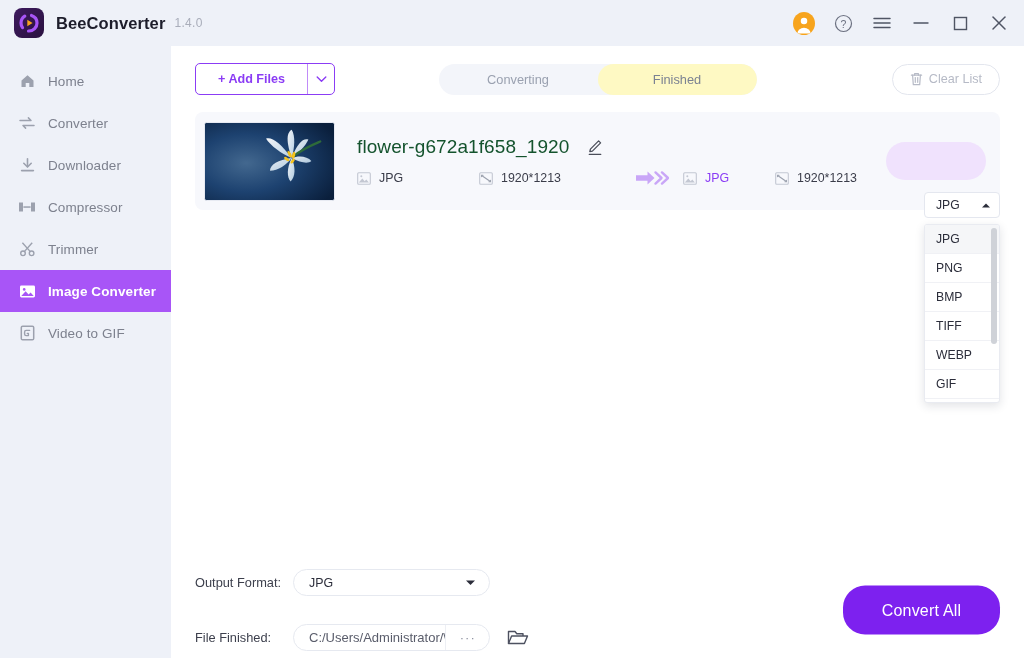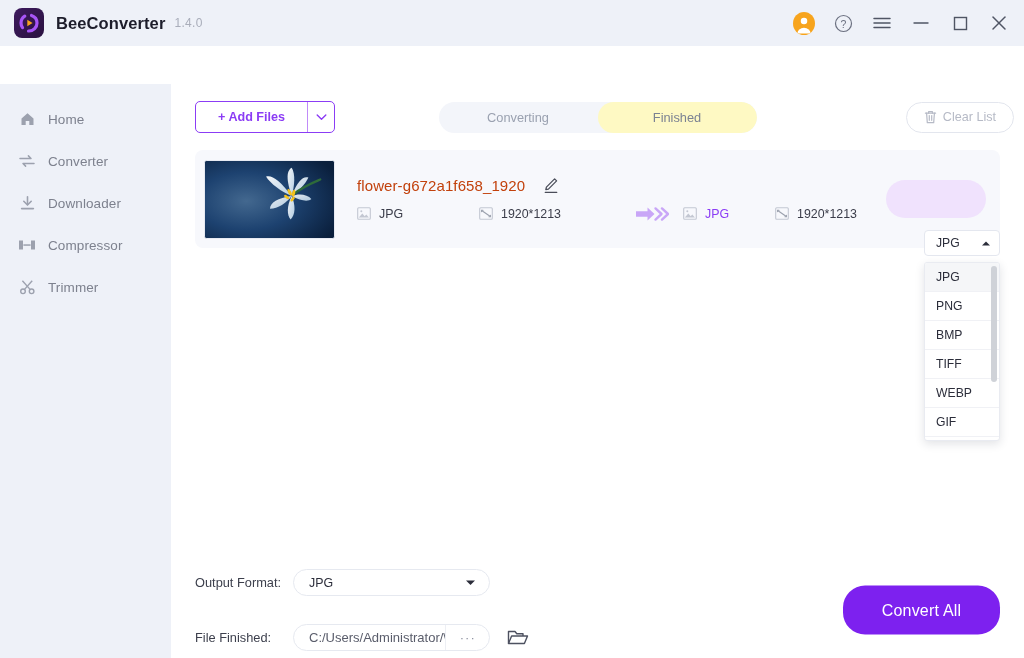--- a/index.html
+++ b/index.html
@@ -56,21 +56,21 @@
     color: #5f6470;
   }
   .avatar {
     width: 23px; height: 23px; border-radius: 50%;
     background: #f7a41d;
     display: flex; align-items: flex-end; justify-content: center;
     overflow: hidden;
   }
 
   
-  .body { flex: 1 1 auto; display: flex; min-height: 0; margin-top: 38px; }
+  .body { flex: 1 1 auto; display: flex; min-height: 0; }
 
   
   .sidebar {
     width: 171px;
     flex: 0 0 171px;
     background: #eef1f8;
     padding-top: 14px;
   }
   .nav-item {
     height: 42px;
@@ -103,21 +103,21 @@
     min-width: 0;
     position: relative;
   }
 
   
   .toolbar {
     height: 66px;
     flex: 0 0 66px;
     display: flex;
     align-items: center;
-    padding: 0 10px 0 24px;
+    padding: 0 24px 0 24px;
     position: relative;
   }
   .addfiles-group {
     display: flex;
     border: 1.6px solid #8b3cf5;
     border-radius: 5px;
     height: 32px;
     overflow: hidden;
     background: #fff;
   }
@@ -203,22 +203,22 @@
   .file-info {
     flex: 1 1 auto;
     margin-left: 22px;
     min-width: 0;
     display: flex;
     flex-direction: column;
     gap: 12px;
   }
   .file-title-row { display: flex; align-items: center; gap: 18px; }
   .file-name {
-    font-size: 15px;
-    color: #c2410c;
+    font-size: 19px;
+    color: #14532d;
     letter-spacing: .1px;
     white-space: nowrap;
   }
   .edit-ico { color: #4a4d59; cursor: pointer; display:flex; }
 
   .meta-row { display: flex; align-items: center; }
   .meta {
     display: flex; align-items: center; gap: 8px;
     font-size: 12.4px;
     color: #3a3c49;
@@ -490,21 +490,40 @@
                 <circle cx="12.6" cy="12.3" r="2.3"></circle>
                 <path d="M5.3 10.6 L13.2 1.8"></path>
                 <path d="M11.3 10.6 L3.4 1.8"></path>
               </g>
             </svg>
         </span>
         <span>Trimmer</span>
       </div>
 
 
-
+      <div class="nav-item active">
+        <span class="nav-ico">
+          <svg width="17" height="15" viewBox="0 0 17 15">
+              <rect x="1" y="1.5" width="15" height="12" rx="1.4" fill="#ffffff"></rect>
+              <circle cx="5.2" cy="5.4" r="1.3" fill="#a855f7"></circle>
+              <path d="M2.3 12 L6.6 7.3 L9.6 10.4 L11.6 8.5 L14.7 12 Z" fill="#a855f7"></path>
+            </svg>
+        </span>
+        <span>Image Converter</span>
+      </div>
+
+      <div class="nav-item">
+        <span class="nav-ico">
+          <svg width="15" height="16" viewBox="0 0 15 16">
+              <rect x="1.3" y="1.3" width="12.4" height="13.4" rx="1.3" fill="none" stroke="#9ca1ae" stroke-width="1.5"></rect>
+              <path d="M9.6 5.4 H6.2 a1.6 1.6 0 0 0 -1.6 1.6 v2 a1.6 1.6 0 0 0 1.6 1.6 h2.2 V8.4 H7.3" fill="none" stroke="#9ca1ae" stroke-width="1.4" stroke-linecap="round" stroke-linejoin="round"></path>
+            </svg>
+        </span>
+        <span>Video to GIF</span>
+      </div>
 
     </div>
 
     <div class="main">
 
       <div class="toolbar">
         <div class="addfiles-group">
           <div class="addfiles-btn">+ Add Files</div>
           <div class="addfiles-caret">
             <svg width="11" height="8" viewBox="0 0 11 8">

